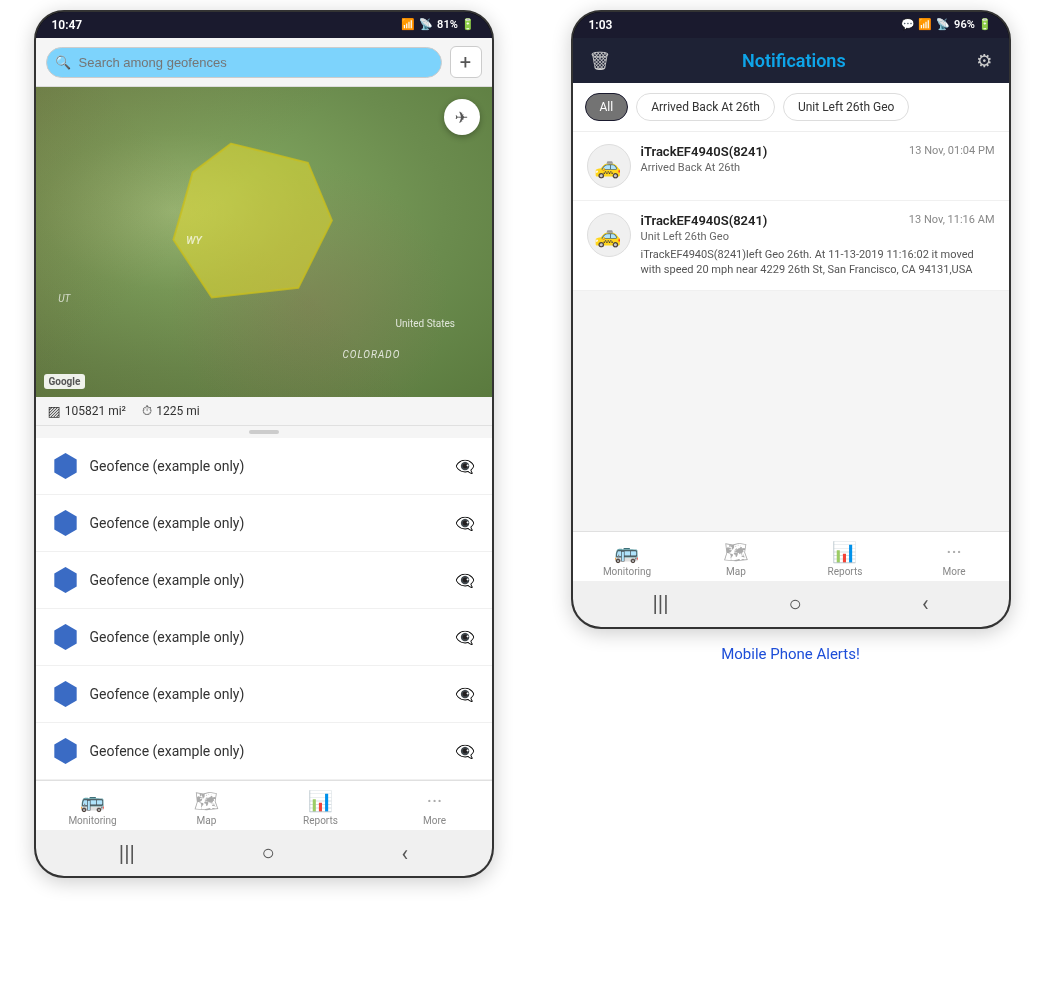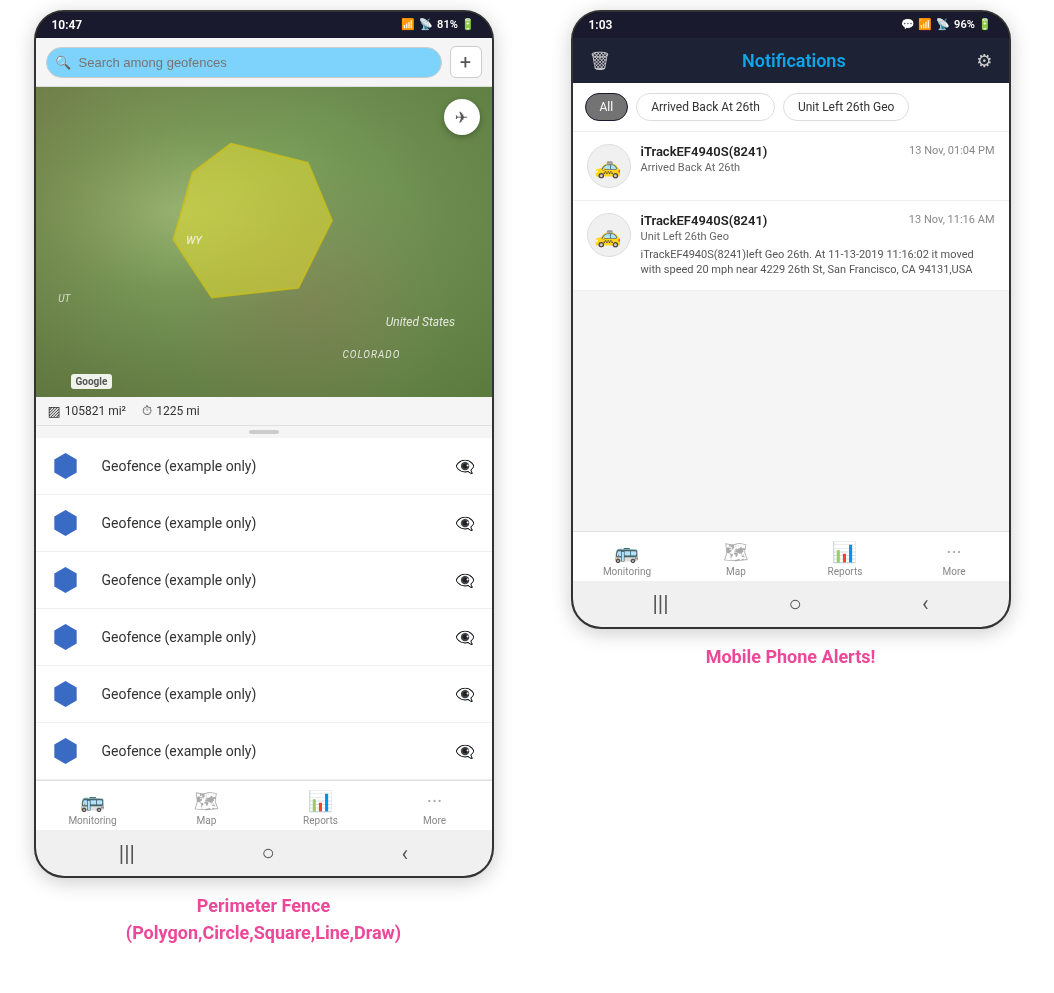--- a/index.html
+++ b/index.html
@@ -138,22 +138,21 @@
       font-weight: 500;
       font-style: italic;
       margin-top: 29px;
     }
 
     .map-label-us {
       position: absolute;
       bottom: 22%;
       right: 8%;
       color: rgba(255,255,255,0.8);
-      font-size: 12px;
-      font-style: italic;
+      font-size: 10px;
     }
 
     .map-label-co {
       position: absolute;
       bottom: 12%;
       right: 20%;
       color: rgba(255,255,255,0.8);
       font-size: 10px;
       font-style: italic;
       letter-spacing: 1px;
@@ -171,21 +170,20 @@
     .google-logo {
       position: absolute;
       bottom: 8px;
       left: 8px;
       background: rgba(255,255,255,0.9);
       border-radius: 3px;
       padding: 2px 5px;
       font-size: 10px;
       font-weight: 700;
       color: #555;
-      margin-left: 27px;
     }
 
     .geofence-polygon {
       position: absolute;
       top: 15%;
       left: 18%;
       width: 58%;
       height: 62%;
     }
 
@@ -239,21 +237,21 @@
     .geofence-list {
       background: #fff;
       flex: 1;
     }
 
     .geofence-item {
       display: flex;
       align-items: center;
       padding: 14px 16px;
       border-bottom: 1px solid #f0f0f0;
-      gap: 22px;
+      gap: 10px;
     }
 
     .geo-icon {
       width: 28px;
       height: 28px;
       display: flex;
       align-items: center;
       justify-content: center;
     }
 
@@ -432,24 +430,23 @@
     .notif-empty {
       background: #f5f5f5;
       flex: 1;
       min-height: 240px;
     }
 
     
     .caption {
       margin-top: 14px;
       text-align: center;
-      font-size: 18px;
-      color: #ec4899;
+      font-size: 15px;
+      color: #1d4ed8;
       line-height: 1.5;
-      font-weight: bold;
     }
   </style>
 </head>
 <body>
 
 <div class="phone-wrapper">
   <div class="phone">
 
     <div class="status-bar">
       <span>10:47</span>
@@ -569,23 +566,20 @@
       </div>
     </div>
 
     <div class="home-bar">
       <span class="home-btn">|||</span>
       <span class="home-btn">○</span>
       <span class="home-btn">‹</span>
     </div>
   </div>
 
-  <div class="caption">
-    <span>Perimeter Fence<br>(Polygon,Circle,Square,Line,Draw)</span>
-  </div>
 </div>
 
 <div class="phone-wrapper">
   <div class="phone phone-right">
 
     <div class="status-bar">
       <span>1:03</span>
       <div class="status-icons">
         <span>💬</span>
         <span>📶</span>

